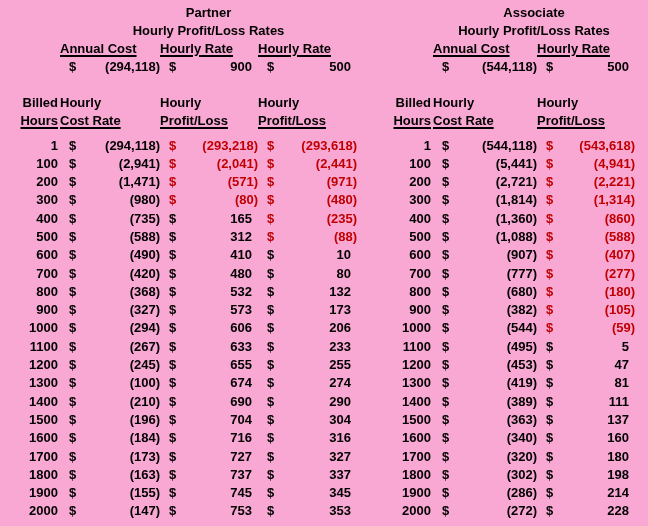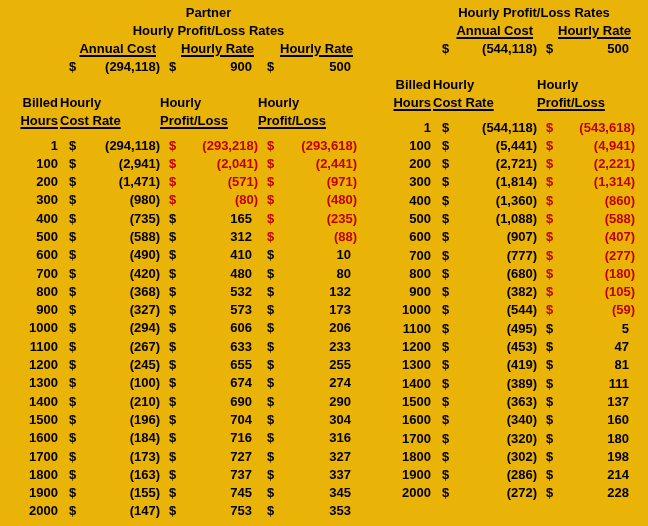--- a/index.html
+++ b/index.html
@@ -2,41 +2,41 @@
 <html style="--neg: #c00000;"><head>
 <meta charset="utf-8">
 <style>
   html,body{margin:0;padding:0;}
   body{
     width:648px;height:526px;background:#ffffff;
     font-family:"Liberation Sans",sans-serif;
     font-weight:bold;color:#000;font-size:13px;
     overflow:hidden;
   }
-  .sheet{position:relative;width:648px;height:526px;background:#eab308;}
+  .sheet{position:relative;width:648px;height:526px;background:#f9a8d4;}
   .tbl{position:absolute;top:4px;}
   .tbl.partner{left:8px;width:349px;}
   .tbl.associate{left:385px;width:250px;}
 
   .title{height:18px;line-height:18px;text-align:center;white-space:nowrap;}
   .partner .title{margin-left:52px;}
   .associate .title{margin-left:48px;}
 
   .grid{display:grid;}
   .partner .grid{grid-template-columns:52px 100px 98px 99px;}
   .associate .grid{grid-template-columns:48px 104px 98px;}
 
   .sumhead,.sumval{height:18px;line-height:18px;}
   .spacer18{height:18px;}
   .spacer6{height:6.5px;}
   .colhead{height:36px;}
   .colhead .cell{line-height:18px;text-align:left;}
   .colhead .cell.hours{padding-right:2px;}
   .colhead .cell.head-money{padding-right:4px;}
-  .head-money{text-align:right;padding-right:4px;}
+  .head-money{padding-right:4px;}
 
   .u{text-decoration:underline;text-underline-offset:2px;text-decoration-thickness:1.5px;}
 
   .databody{grid-auto-rows:18.3px;}
   .databody .cell{line-height:18.3px;}
   .row{display:contents;}
 
   .cell{white-space:nowrap;overflow:visible;}
   .cell.hours{text-align:right;padding-right:2px;}
   .mc{display:flex;justify-content:space-between;padding-left:9px;}
@@ -301,20 +301,21 @@
             <span class="cur">$</span>
             <span class="val pos">753</span>
           </div><div class="cell mc">
             <span class="cur">$</span>
             <span class="val pos">353</span>
           </div></div>
       </div>
   </section>
 
   <section class="tbl associate">
+    <div class="title">Associate</div>
     <div class="title">Hourly Profit/Loss Rates</div>
     <div class="grid sumhead">
         <div class="cell"></div>
         <div class="cell head-money"><span class="u">Annual Cost</span></div>
         <div class="cell head-money"><span class="u">Hourly Rate</span></div>
       </div>
     <div class="grid sumval">
         <div class="cell"></div>
         <div class="cell mc">
           <span class="cur">$</span>

